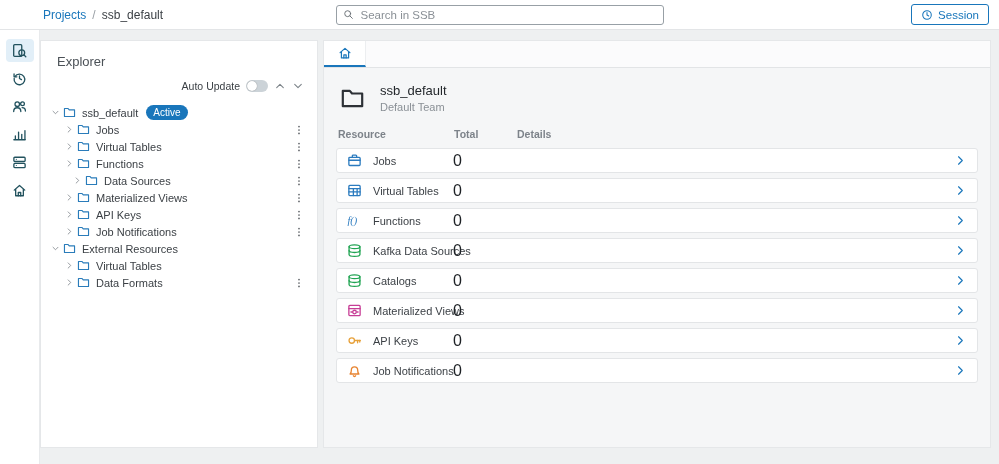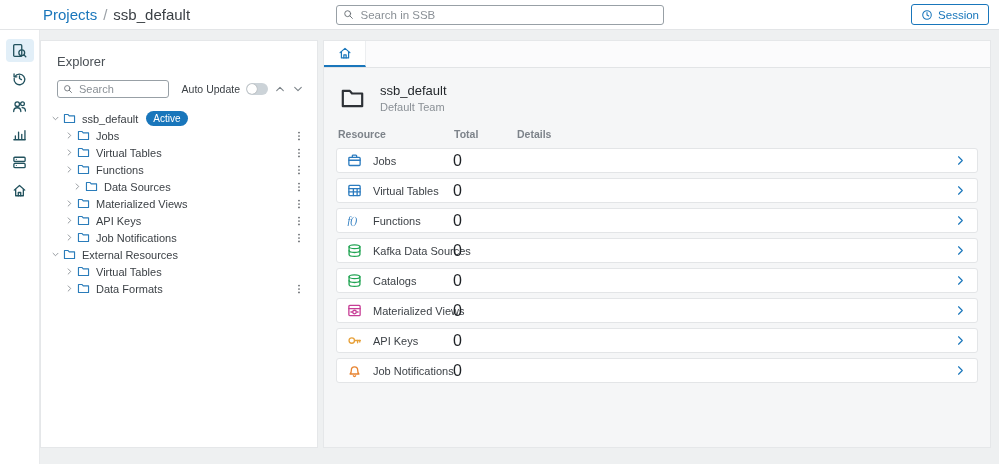--- a/index.html
+++ b/index.html
@@ -10,21 +10,21 @@
   }
   .icon { display:inline-flex; width:16px; height:16px; flex:none; }
   .icon svg { display:block; width:100%; height:100%; }
 
   
   .topbar {
     height:30px; background:#fff; border-bottom:1px solid #e3e5e7;
     display:flex; align-items:center; padding:0 10px; position:relative; z-index:3;
   }
   .logo { width:19px; height:19px; margin:0 10px 0 4px; cursor:pointer; }
-  .breadcrumb { font-size:15px; display:flex; align-items:center; gap:6px; }
+  .breadcrumb { font-size:12px; display:flex; align-items:center; gap:6px; }
   .bc-section { color:#1976bb; cursor:pointer; text-decoration:none; }
   .bc-sep { color:#9aa0a6; }
   .bc-current { color:#3a3f44; }
   .global-search {
     position:absolute; left:50%; transform:translateX(-50%);
     width:328px; height:20px; border:1px solid #98a0a6; border-radius:3px;
     background:#fff; display:flex; align-items:center; padding:0 6px; gap:5px; color:#6b7177;
   }
   .global-search .icon { width:11px; height:11px; }
   .global-search input {
@@ -215,29 +215,20 @@
             <path d="M3.9 6.7v6.9h8.2V6.7"></path>
             <path d="M6.7 13.6v-3.5h2.6v3.5"></path>
           </svg>
         </span>
       </div>
     </aside>
 
   <section class="explorer">
     <div class="explorer-title">Explorer</div>
     <div class="explorer-toolbar">
-      <div class="search-box">
-        <span class="icon">
-            <svg viewBox="0 0 16 16" fill="none" stroke="currentColor" stroke-width="1.4" stroke-linecap="round" stroke-linejoin="round">
-              <circle cx="6.8" cy="6.8" r="4.3"></circle>
-              <line x1="10" y1="10" x2="13.6" y2="13.6"></line>
-            </svg>
-          </span>
-        <input placeholder="Search" style="">
-      </div>
       <span class="auto-label">Auto Update</span>
       <span class="toggle"></span>
       <span class="panel-chev icon">
           <svg viewBox="0 0 16 16" fill="none" stroke="currentColor" stroke-width="1.4" stroke-linecap="round" stroke-linejoin="round">
             <path d="M3.6 10.2 8 5.8l4.4 4.4"></path>
           </svg>
         </span>
       <span class="panel-chev icon">
           <svg viewBox="0 0 16 16" fill="none" stroke="currentColor" stroke-width="1.4" stroke-linecap="round" stroke-linejoin="round">
             <path d="M3.6 5.8 8 10.2l4.4-4.4"></path>

